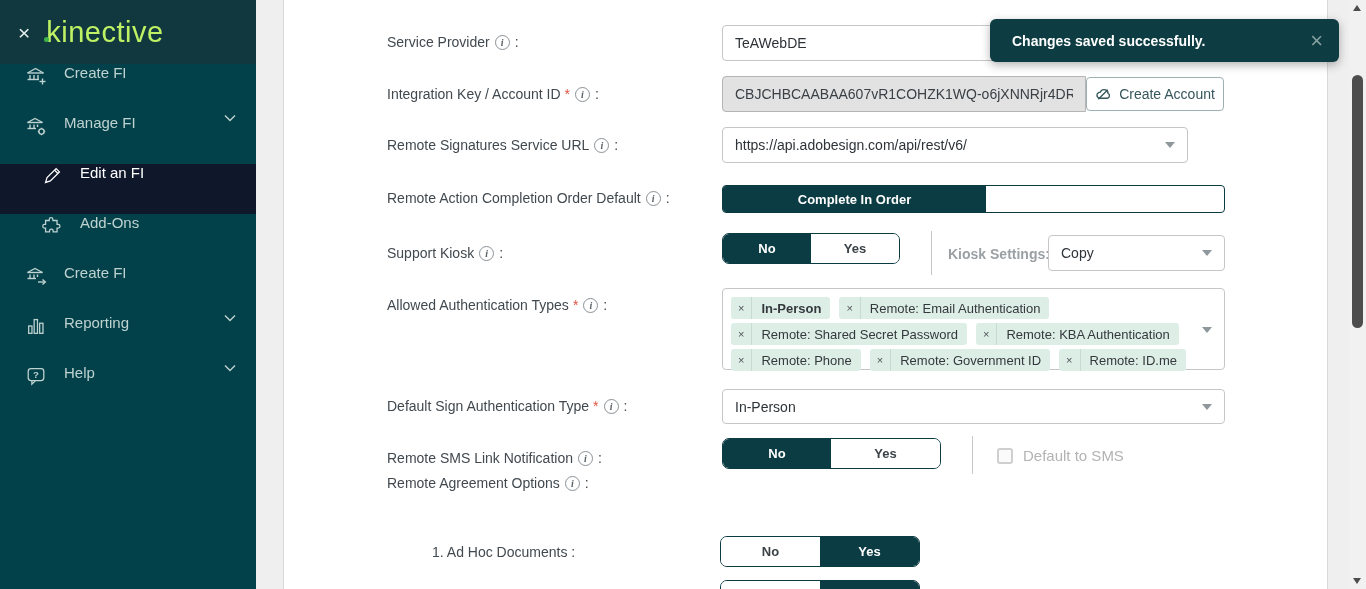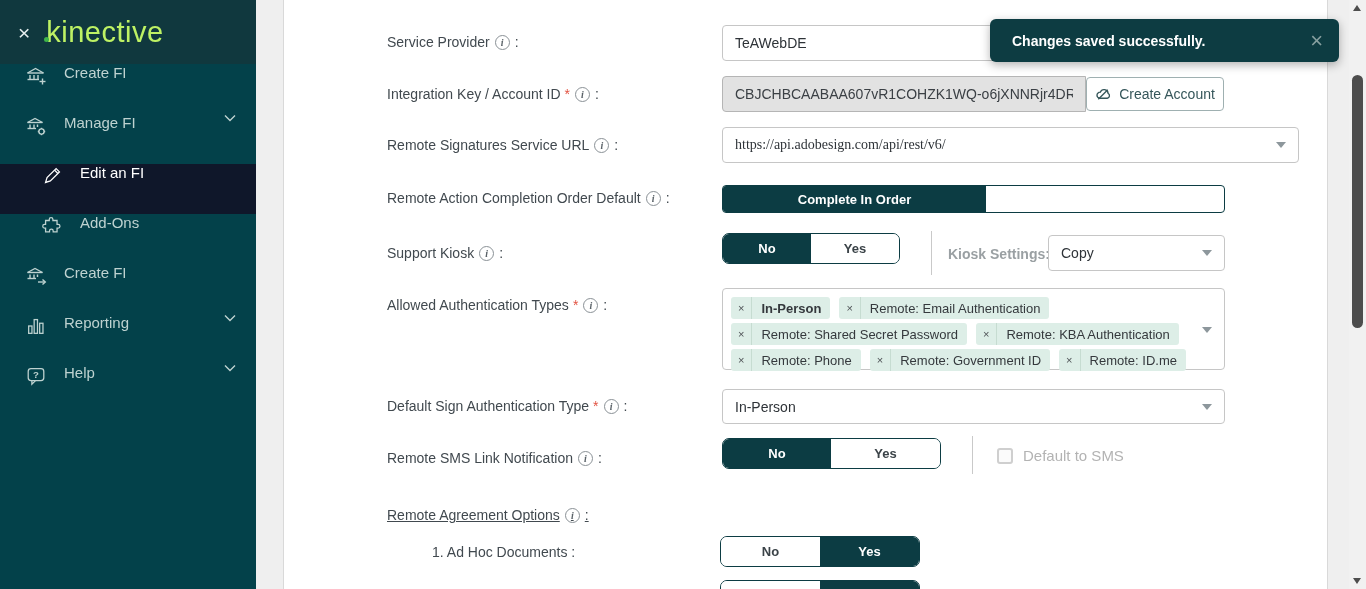--- a/index.html
+++ b/index.html
@@ -221,21 +221,21 @@
         </svg>
     </span>
     <span>Create Account</span>
   </button>
 
   <div class="row-label" style="left:387px; top:137px;justify-content:flex-end;">
     <span>Remote Signatures Service URL</span>
       <span class="info-icon">i</span>
       <span class="colon">:</span>
   </div>
-  <div class="tb select" style="left:722px; top:127px; width:577px; height:36px;font-family:Liberation Serif, serif;">
+  <div class="tb select" style="left:722px; top:127px; width:466px; height:36px;">
     <span>https://api.adobesign.com/api/rest/v6/</span>
     <span class="caret"></span>
   </div>
 
   <div class="row-label" style="left:387px; top:190px;">
     <span>Remote Action Completion Order Default</span>
       <span class="info-icon">i</span>
       <span class="colon">:</span>
   </div>
   <div class="seg flat" style="left:722px; top:185px; width:503px; height:28px; border-color:#0c3c43;">
@@ -319,21 +319,21 @@
       <span class="colon">:</span>
   </div>
   <div class="seg" style="left:722px; top:438px; width:219px; height:31px;">
     <div class="opt on" style="width:108px;">No</div>
     <div class="opt off" style="width:109px;">Yes</div>
   </div>
   <div class="vdivider" style="left:972px; top:436px; height:38px;"></div>
   <div class="checkbox"></div>
   <div class="cb-label">Default to SMS</div>
 
-  <div class="row-label" style="left:387px; top:507px;text-decoration:underline;">
+  <div class="row-label" style="left:387px; top:475px;">
     <span>Remote Agreement Options</span>
       <span class="info-icon">i</span>
       <span class="colon">:</span>
   </div>
 
   <div class="row-label" style="left:432px; top:544px;">
     <span>1. Ad Hoc Documents :</span>
   </div>
   <div class="seg" style="left:720px; top:536px; width:200px; height:31px;">
     <div class="opt off" style="width:99px;">No</div>

